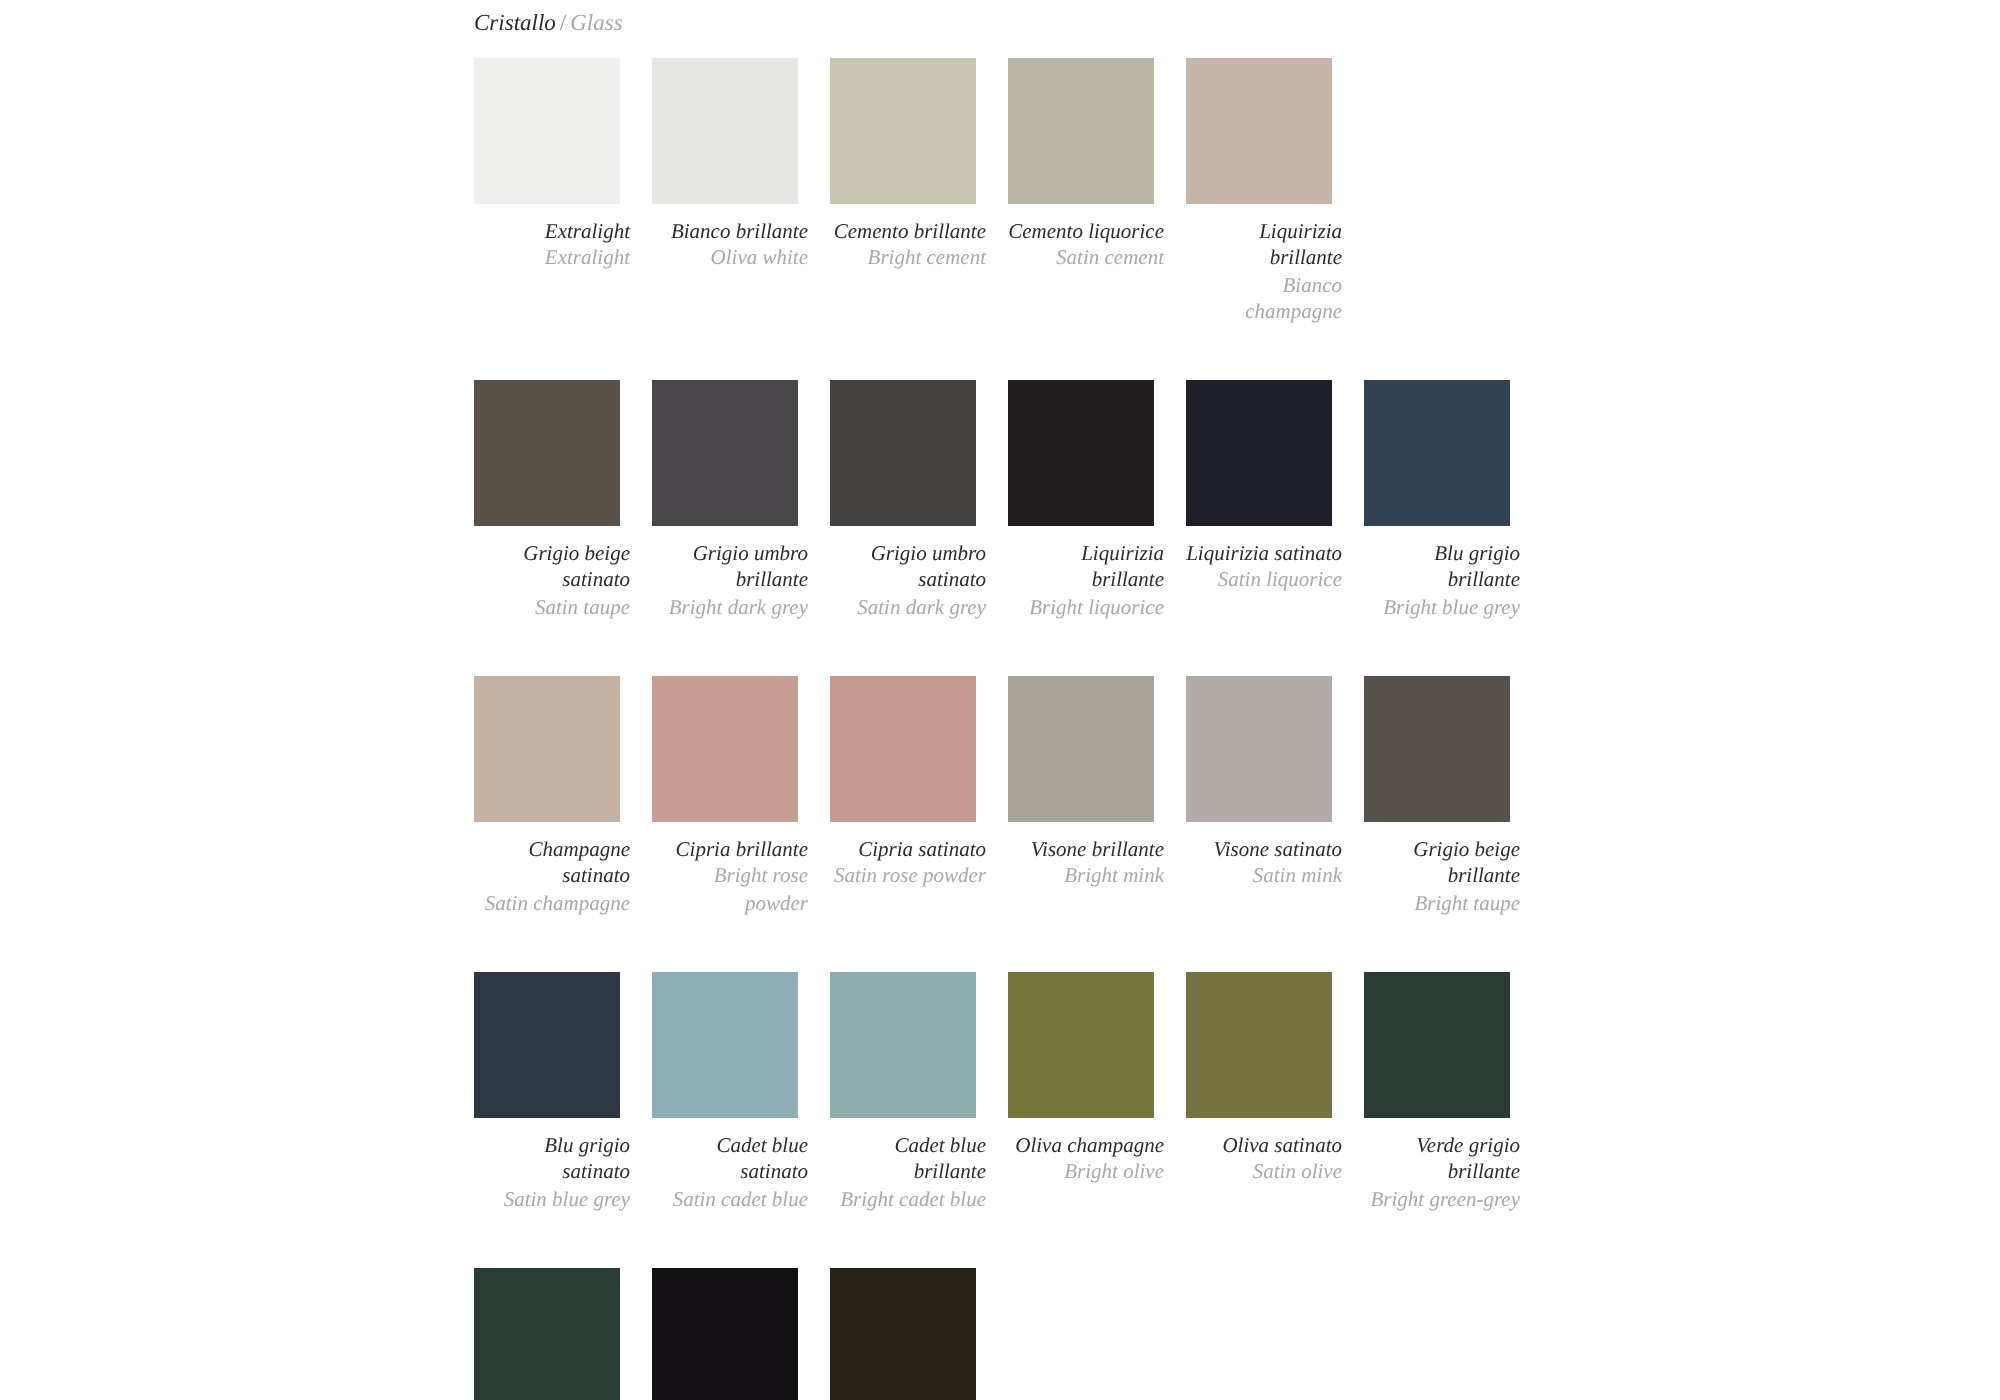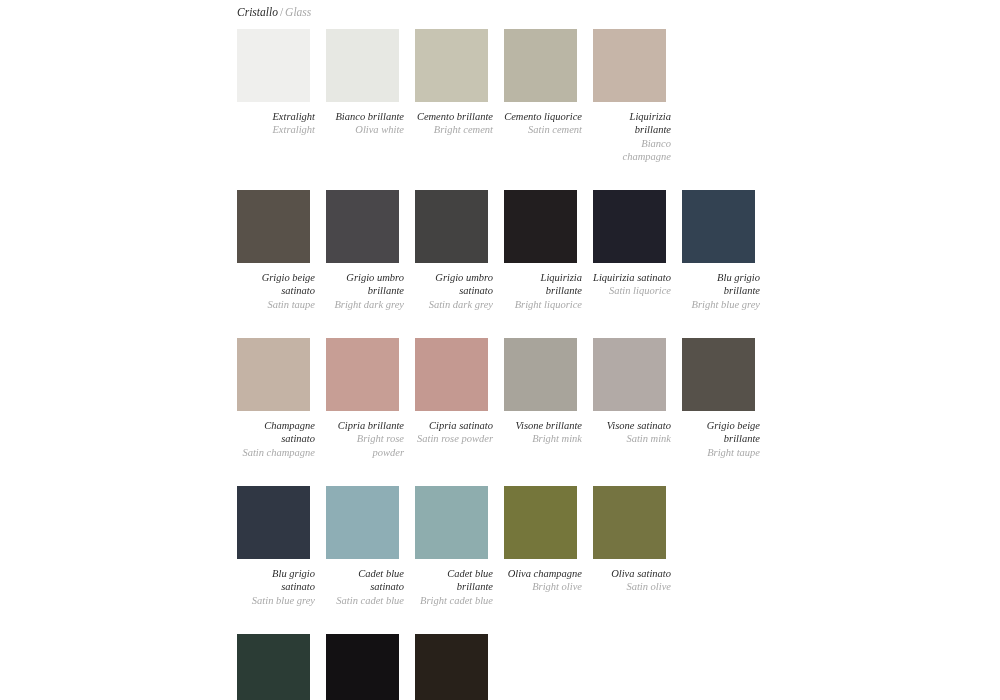--- a/index.html
+++ b/index.html
@@ -256,20 +256,27 @@
             <span class="name-en">Bright olive</span>
           </div>
         </div>
         <div class="cell">
           <div class="swatch" style="background: rgb(117, 116, 65);"></div>
           <div class="labels">
             <span class="name-it">Oliva satinato</span>
             <span class="name-en">Satin olive</span>
           </div>
         </div>
+        <div class="cell">
+          <div class="swatch" style="background: rgb(44, 59, 51);"></div>
+          <div class="labels">
+            <span class="name-it">Verde grigio brillante</span>
+            <span class="name-en">Bright green-grey</span>
+          </div>
+        </div>
       </div>
       <div class="row">
         <div class="cell">
           <div class="swatch" style="background: rgb(43, 60, 53);"></div>
         </div>
         <div class="cell">
           <div class="swatch" style="background: rgb(19, 17, 19);"></div>
         </div>
         <div class="cell">
           <div class="swatch" style="background: rgb(40, 33, 26);"></div>

